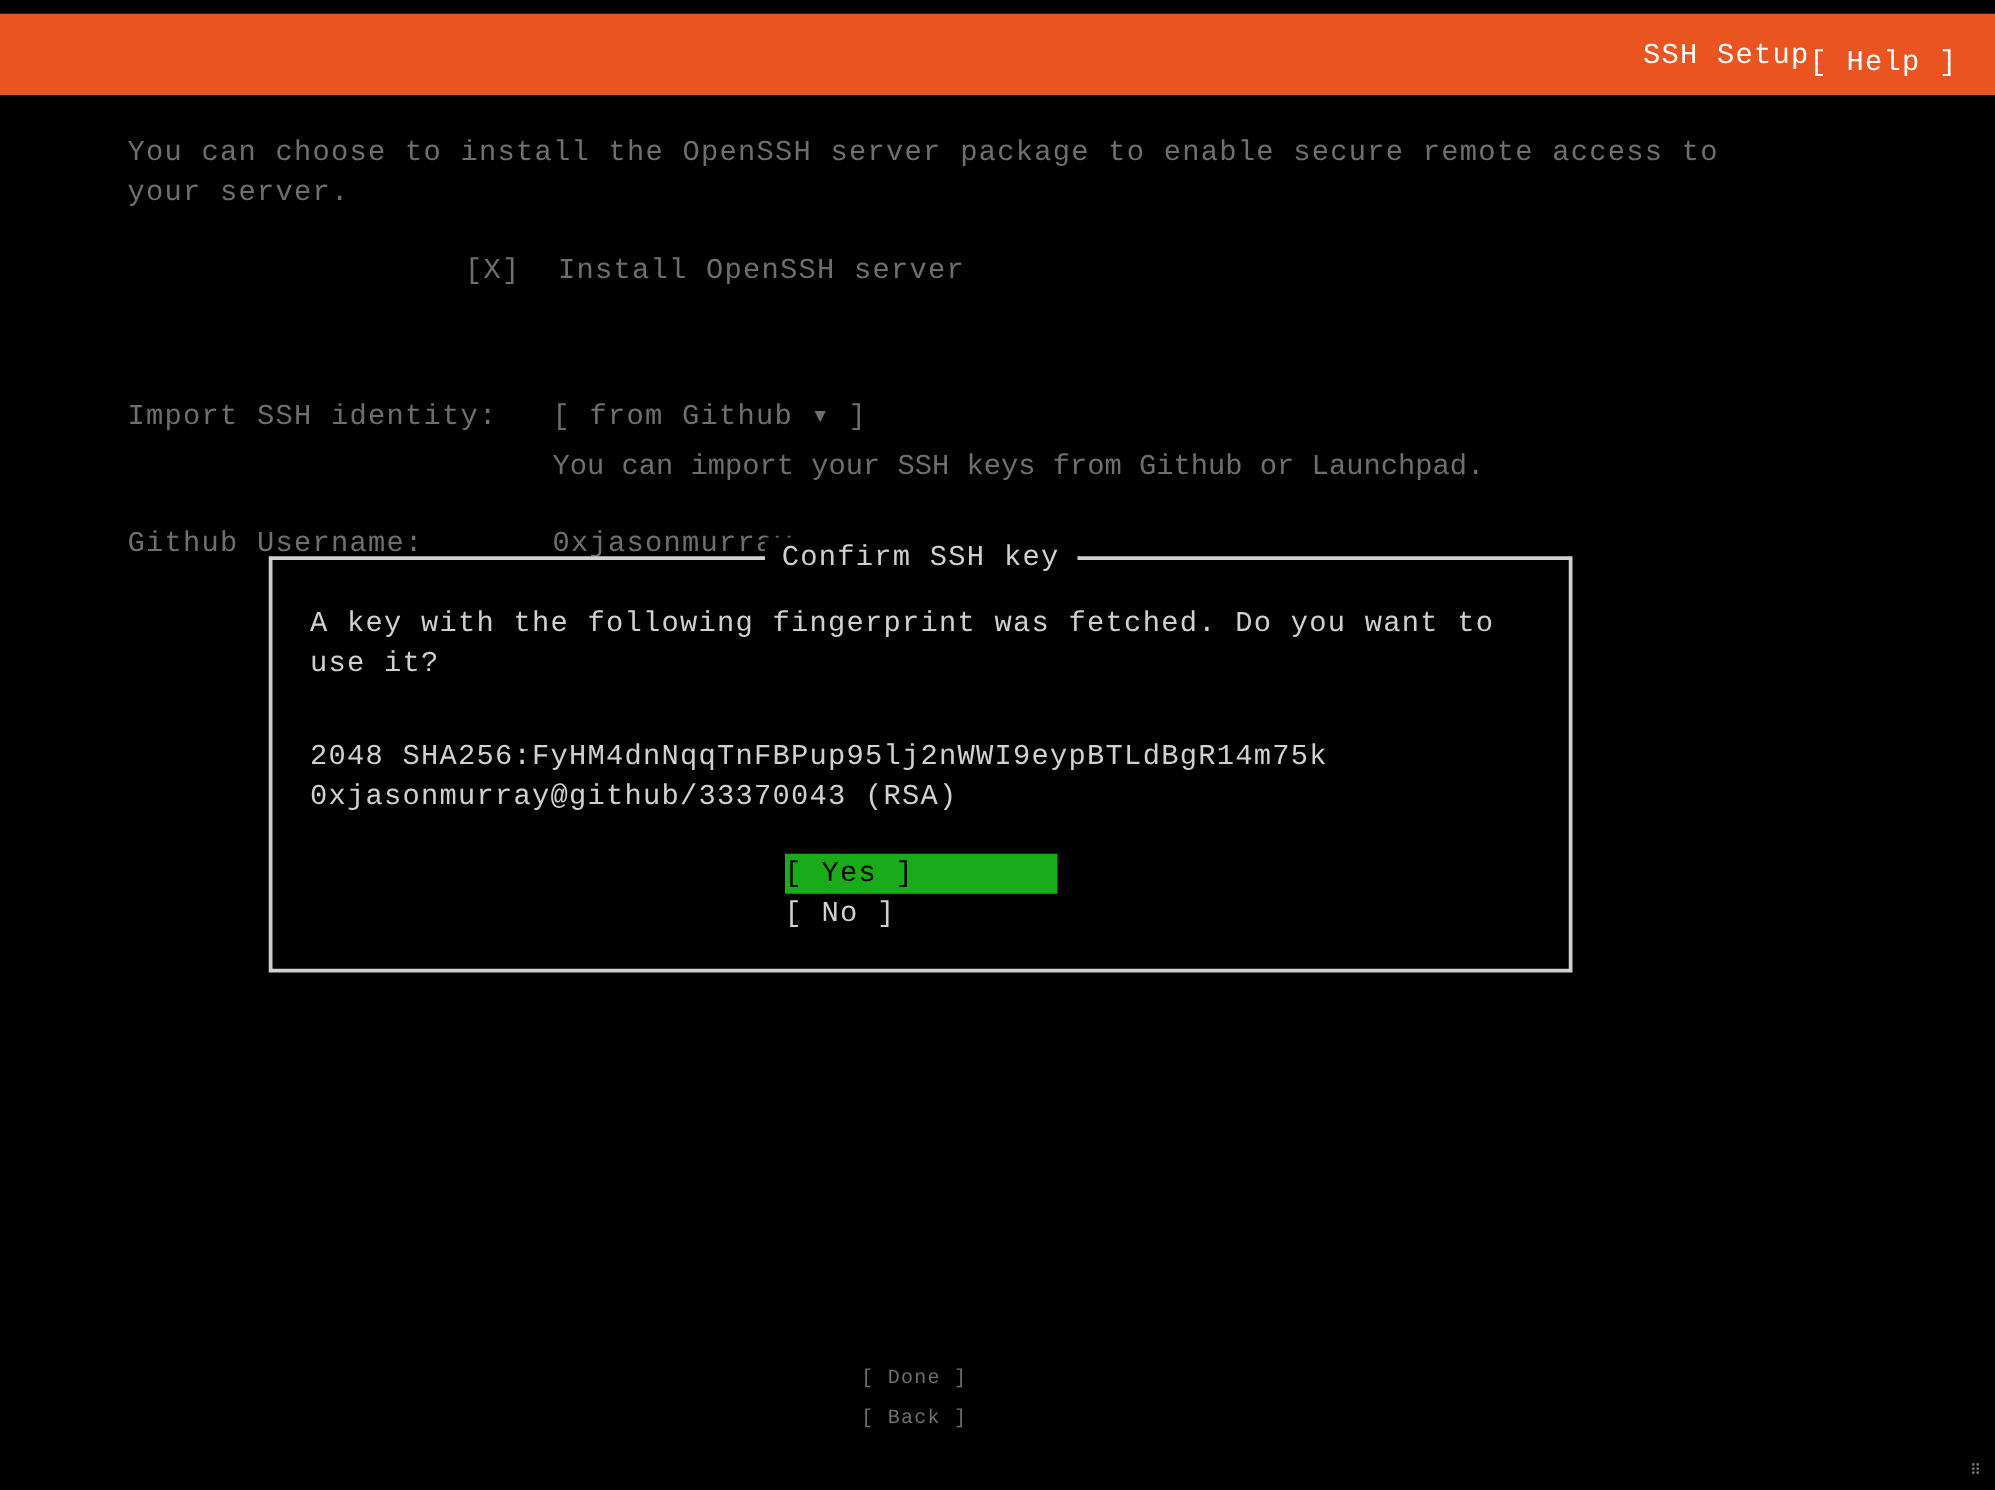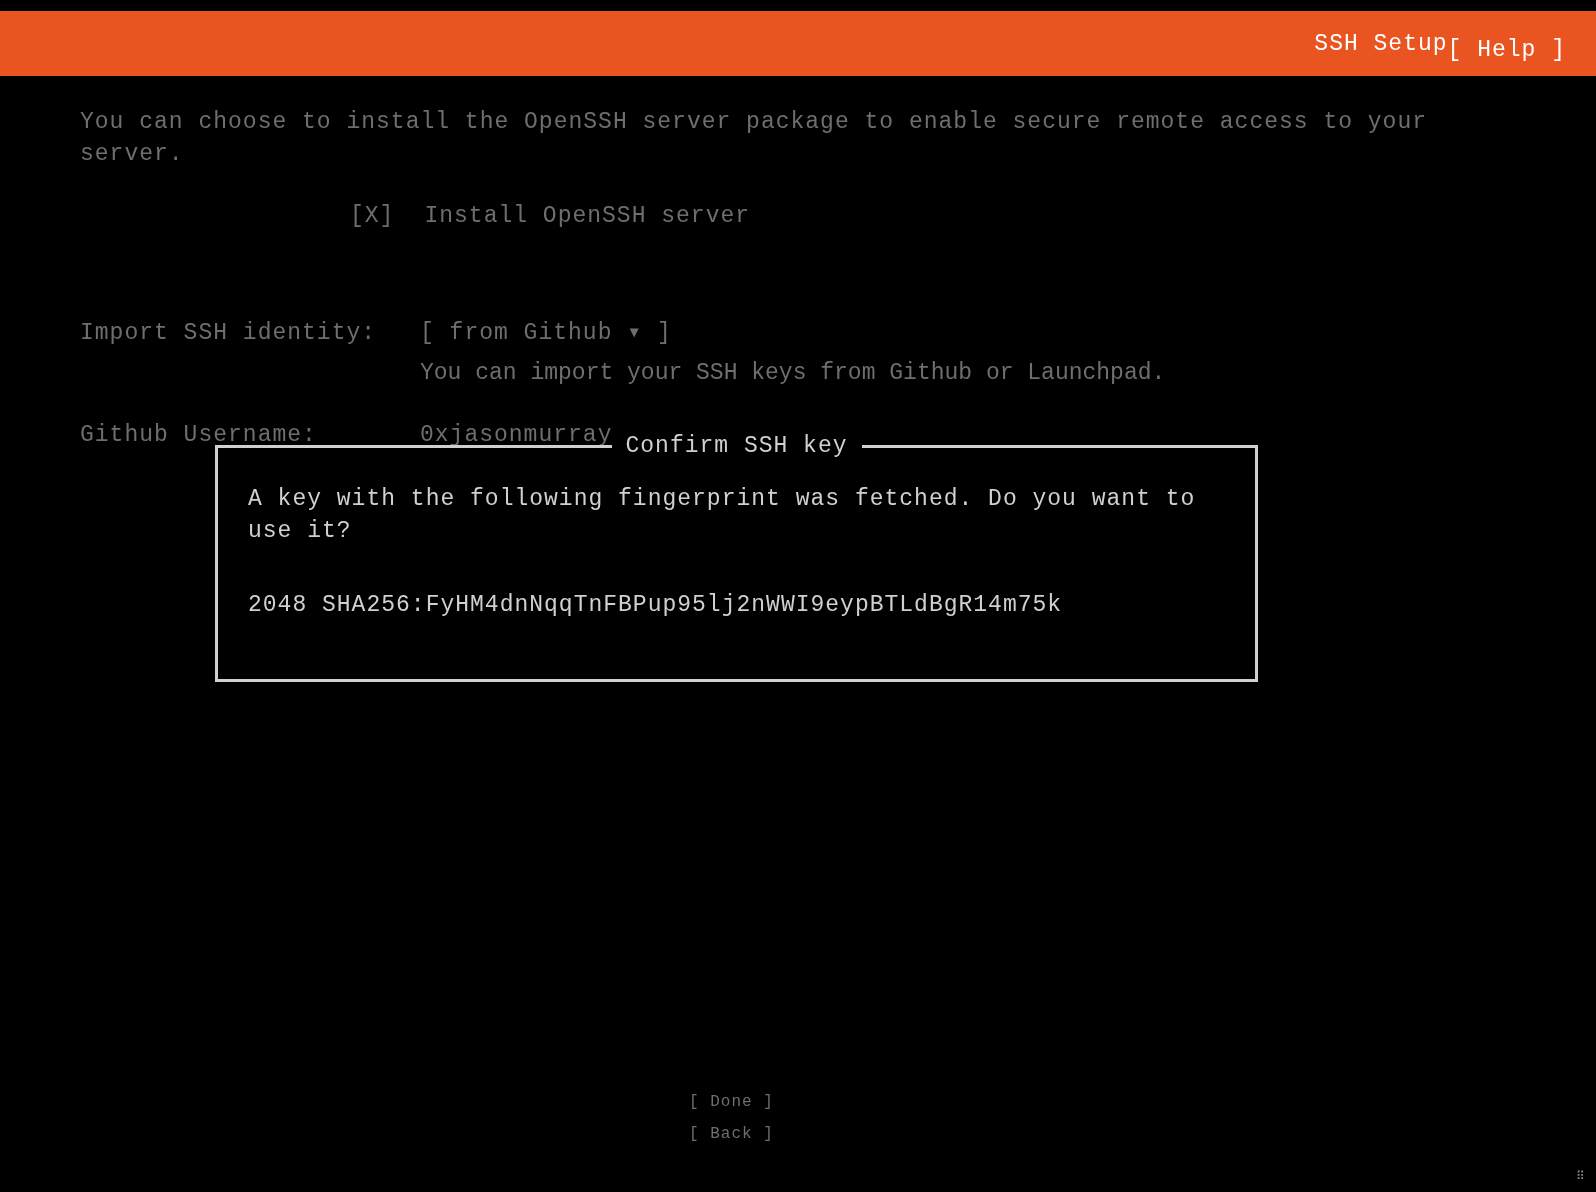--- a/index.html
+++ b/index.html
@@ -30,21 +30,21 @@
     }
     .header-title {
       letter-spacing: 1px;
     }
     .help-button {
       font-family: Liberation Mono, monospace;
       letter-spacing: 1px;
       margin-top: 12px;
     }
     .content-area {
-      padding: 30px 160px 0 80px;
+      padding: 30px 160px 0 102px;
       color: #6e6e6e;
       font-size: 23px;
       line-height: 32px;
       position: relative;
     }
     .intro-text {
       margin-bottom: 30px;
       letter-spacing: 1px;
     }
     .checkbox-row {
@@ -168,20 +168,25 @@
     <div class="form-label">Github Username:</div>
     <div class="form-value">0xjasonmurray</div>
   </div>
 </div>
 
 <div class="dialog-box">
   <div class="dialog-title">Confirm SSH key</div>
   <div class="dialog-message">A key with the following fingerprint was fetched. Do you want to use it?</div>
   <div class="dialog-details">
     <div>2048 SHA256:FyHM4dnNqqTnFBPup95lj2nWWI9eypBTLdBgR14m75k</div>
+    <div>0xjasonmurray@github/33370043  (RSA)</div>
+  </div>
+  <div class="dialog-buttons">
+    <div class="dialog-btn dialog-btn-selected">[ Yes          ]</div>
+    <div class="dialog-btn">[ No           ]</div>
   </div>
 </div>
 
 <div class="footer-buttons">
   <div class="footer-btn">[ Done        ]</div>
   <div class="footer-btn">[ Back        ]</div>
 </div>
 
 <div class="vm-resize-grip">⠿</div>
 

